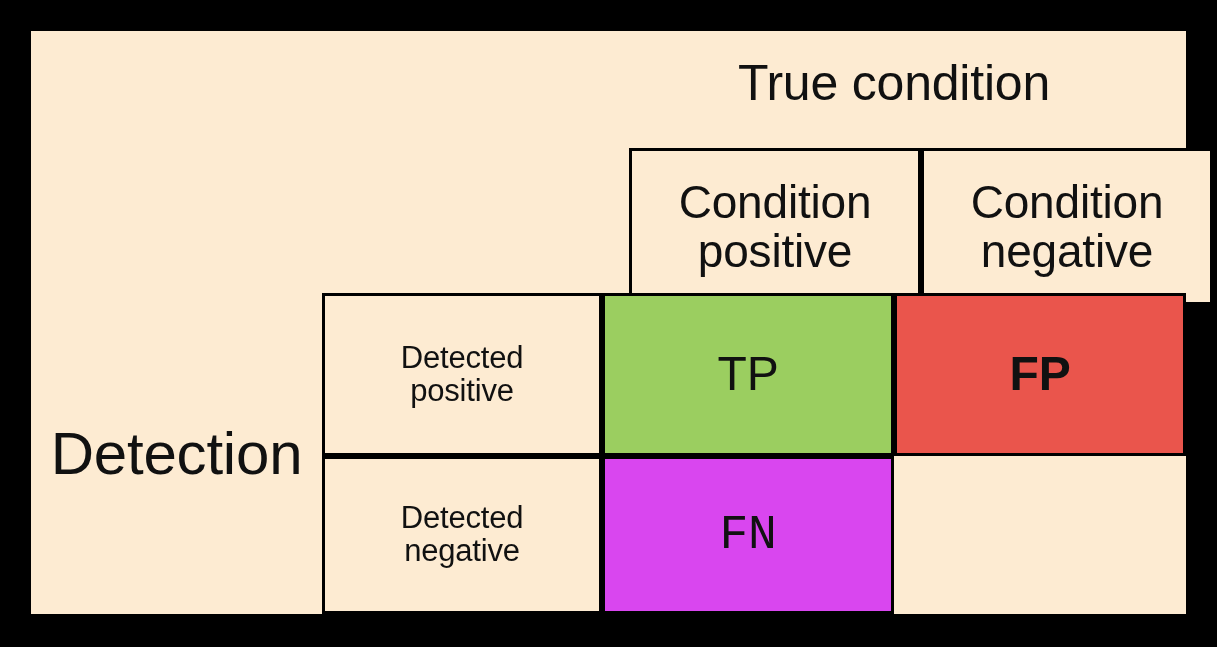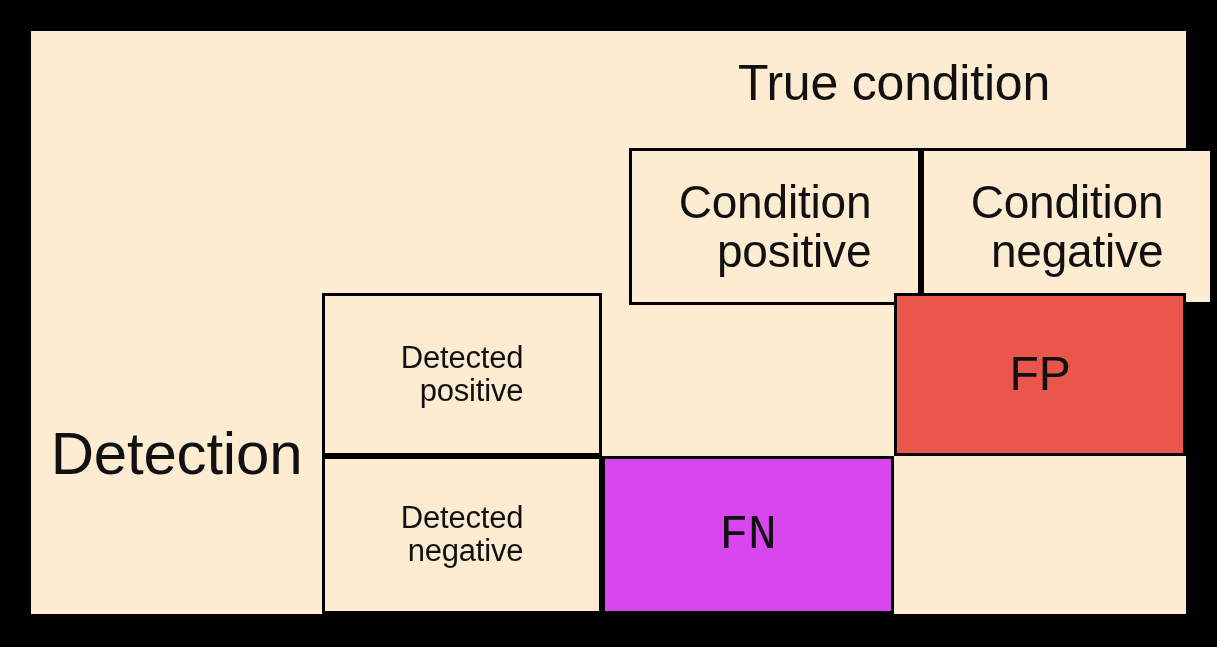--- a/index.html
+++ b/index.html
@@ -32,21 +32,21 @@
     background: #FDEBD2;
   }
 
   
   .cell {
     position: absolute;
     box-sizing: border-box;
     display: flex;
     align-items: center;
     justify-content: center;
-    text-align: right;
+    text-align: center;
     color: #111111;
     line-height: 1.06;
     letter-spacing: -0.2px;
   }
 
   .bordered {
     border: 3px solid #000000;
   }
 
   
@@ -136,19 +136,20 @@
     </div>
   </div>
 
   <div class="cell bordered row-head r1">
     <div>
       <span class="line2">Detected</span>
       <span class="line2">negative</span>
     </div>
   </div>
 
+  <div class="cell bordered matrix-cell r0 c0" style="background: rgb(155, 206, 96);">TP</div>
 
-  <div class="cell bordered matrix-cell r0 c1" style="background: rgb(234, 85, 76);">FP</div>
+  <div class="cell bordered matrix-cell r0 c1" style="background: rgb(234, 85, 76); font-weight: bold;">FP</div>
 
   <div class="cell bordered matrix-cell r1 c0" style="background: #d946ef; font-family: Liberation Mono, monospace;">FN</div>
 
 
 </div>
 
 </body></html>

